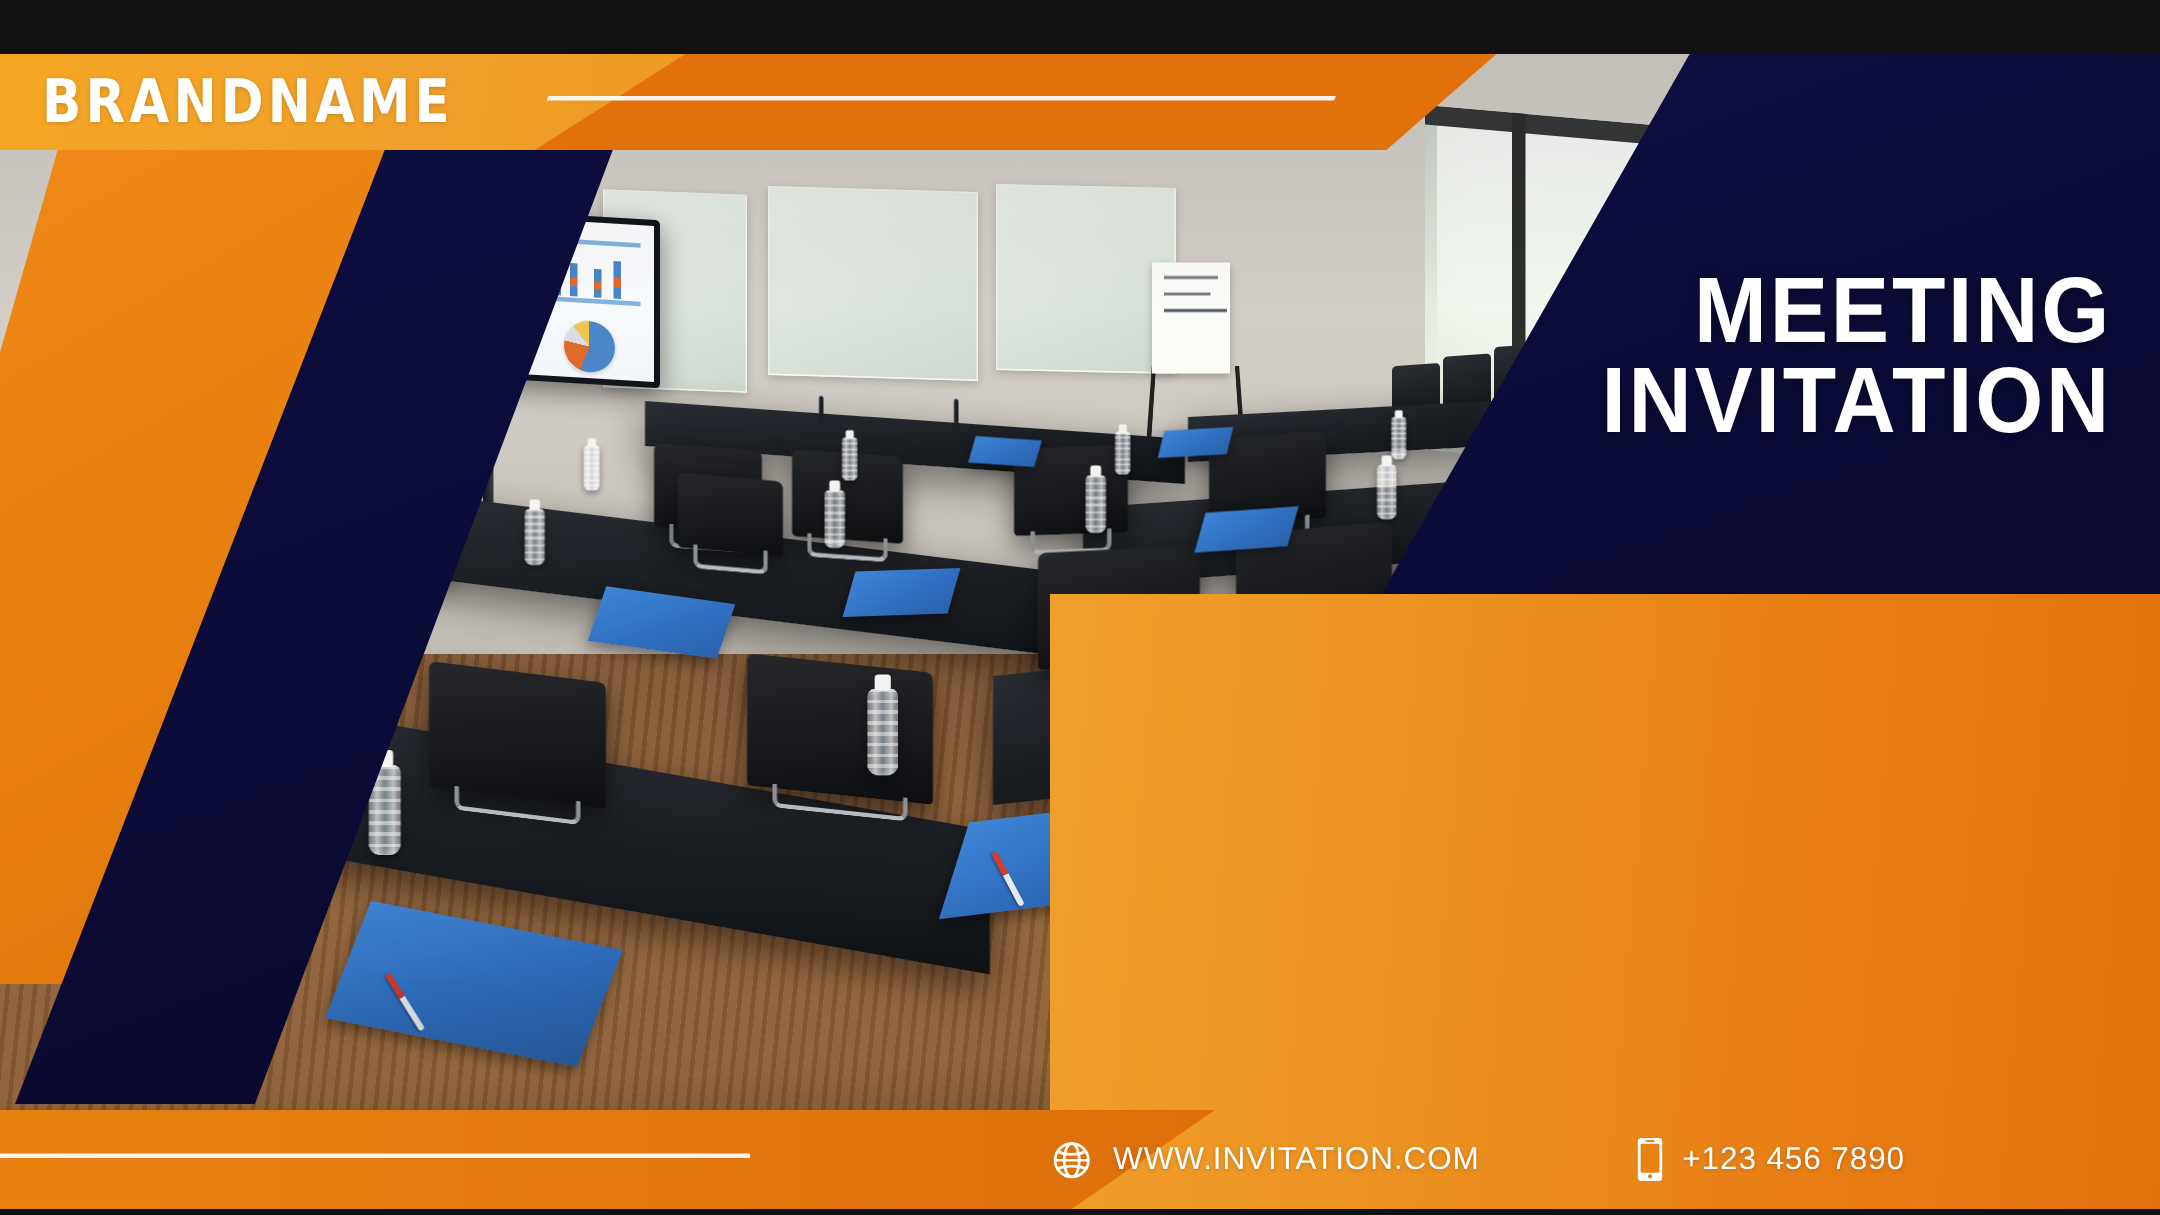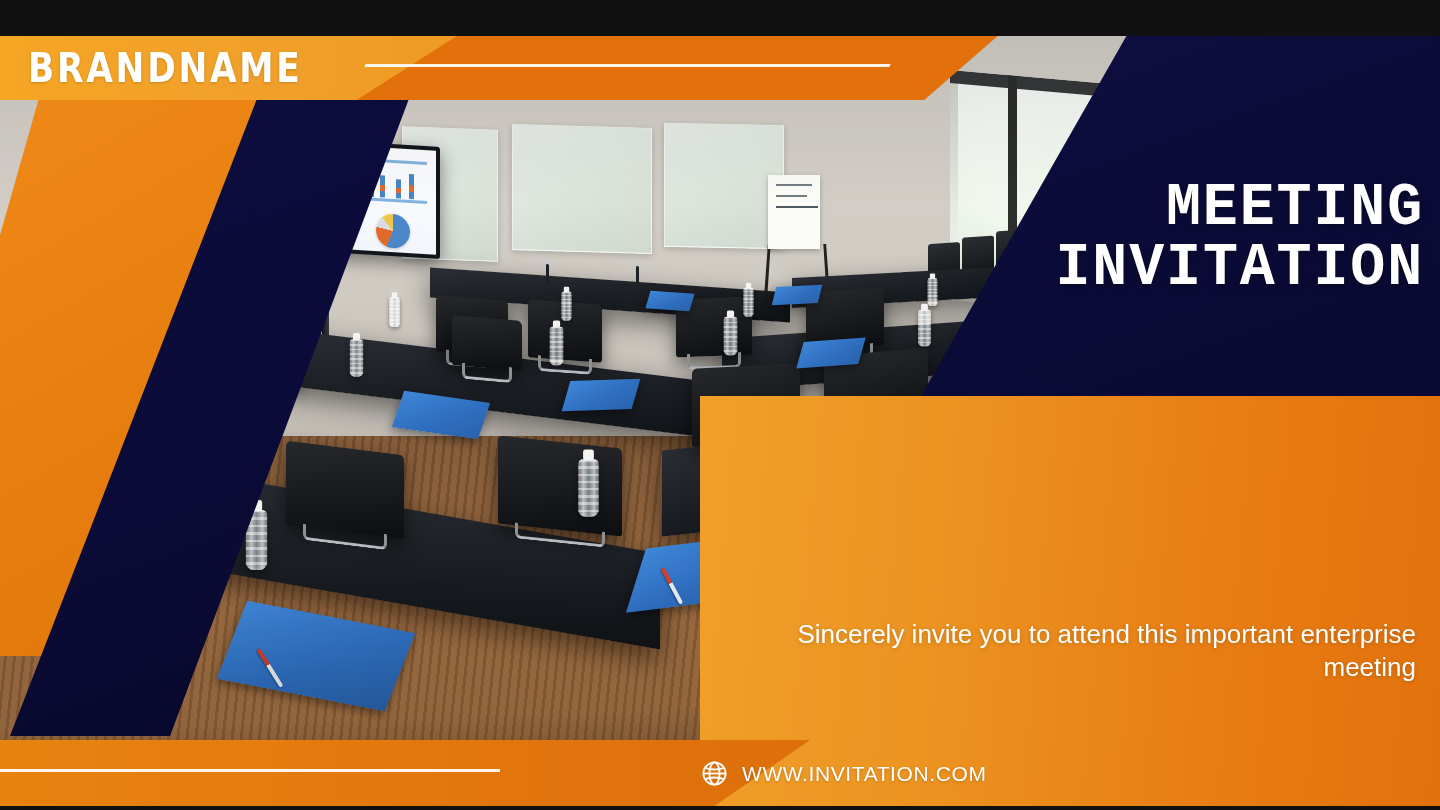--- a/index.html
+++ b/index.html
@@ -268,23 +268,23 @@
     background:linear-gradient(90deg,#E88310 0%, #E2760D 62%, #DE6F0A 100%);
     clip-path:polygon(0 0, 100% 0, 88% 100%, 0 100%);
   }
   .footer-rule {
     left:0px; bottom:34px; width:500px; height:3px;
     background:#ffffff; opacity:.92;
   }
 
   
   .title-block {
-    position:absolute; right:16px; top:142px; width:520px;
+    position:absolute; right:32px; top:142px; width:520px;
     text-align:right; color:#ffffff;
-    font-family:Liberation Mono, monospace;
+    font-family:Liberation Sans, sans-serif;
   }
   .title-line {
     display:block;
     font-size:62px; font-weight:700; line-height:.96;
     letter-spacing:2px;
     transform:scaleX(.94); transform-origin:right center;
     text-shadow:0 2px 8px rgba(0,0,0,.35);
   }
 
   .headline-block {
@@ -446,33 +446,43 @@
   <div class="shape header-rule"></div>
 
   <div class="brandname">BRANDNAME</div>
 
   <div class="title-block">
     <span class="title-line">MEETING</span>
     <span class="title-line">INVITATION</span>
   </div>
 
 
-  <div class="subtitle-block">Sincerely invite you to attend this important enterprise meeting</div>
 
   <div class="contact">
 
     <div class="contact-item">
       <span>
         <svg class="icon-svg" width="29" height="29" viewBox="0 0 24 24" fill="none" stroke="#ffffff" stroke-width="1.5">
           <circle cx="12" cy="12" r="9.2"></circle>
           <ellipse cx="12" cy="12" rx="4.2" ry="9.2"></ellipse>
           <line x1="2.8" y1="12" x2="21.2" y2="12"></line>
           <path d="M4.3 7.2 C8 9.2 16 9.2 19.7 7.2"></path>
           <path d="M4.3 16.8 C8 14.8 16 14.8 19.7 16.8"></path>
         </svg>
       </span>
       <span class="contact-text">WWW.INVITATION.COM</span>
     </div>
 
+    <div class="contact-item">
+      <span>
+        <svg class="icon-svg" width="18" height="30" viewBox="0 0 14 24" fill="#ffffff">
+          <rect x="0.5" y="0.5" width="13" height="23" rx="2" fill="#ffffff"></rect>
+          <rect x="2" y="3.6" width="10" height="15.4" rx="0.6" fill="#E8830F"></rect>
+          <rect x="4.6" y="1.6" width="4.8" height="1" rx="0.5" fill="#E8830F"></rect>
+          <circle cx="7" cy="21" r="1.1" fill="#E8830F"></circle>
+        </svg>
+      </span>
+      <span class="contact-text">+123 456 7890</span>
+    </div>
 
   </div>
 
 </div>
 
 </body></html>

